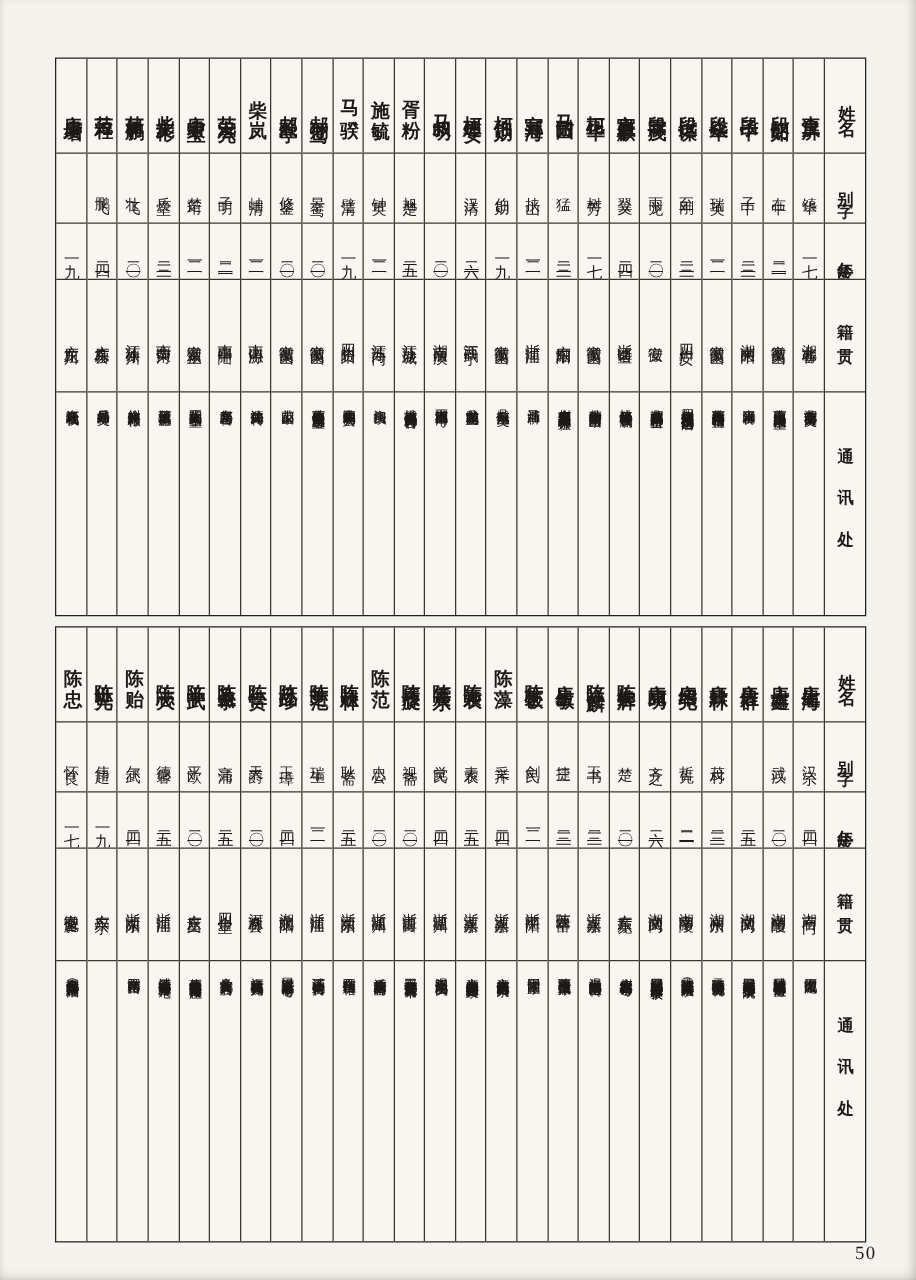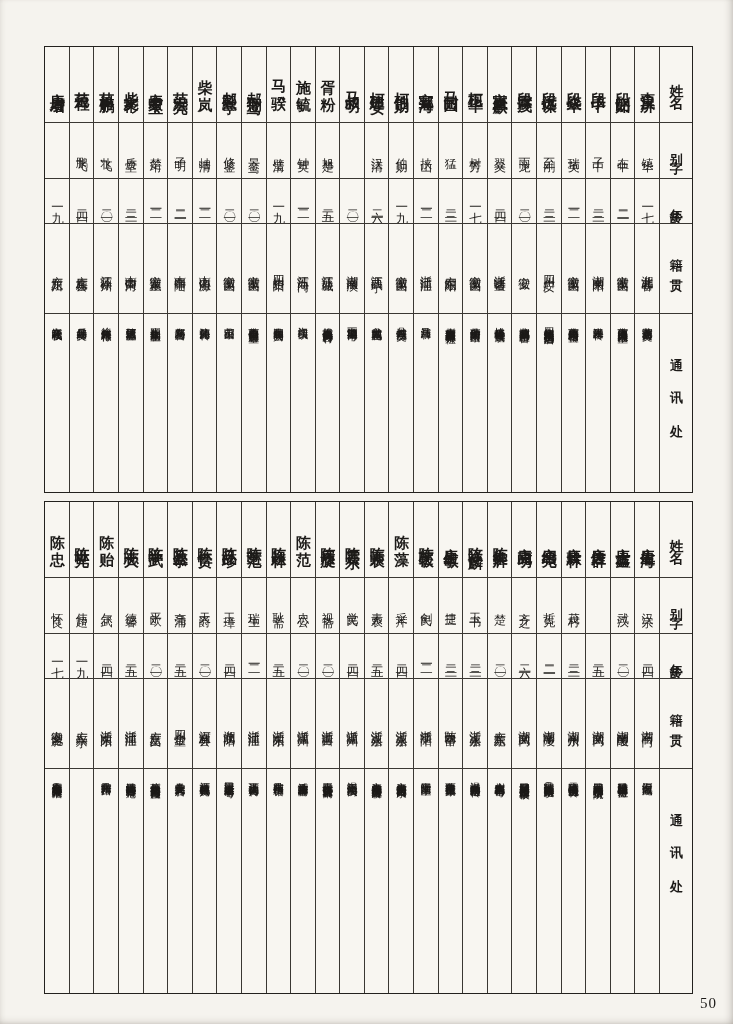--- a/index.html
+++ b/index.html
@@ -62,21 +62,21 @@
   .band-address .vtext{font-size:10.5px;letter-spacing:.04em;line-height:1.08;}
   
   .head-cell .vtext{font-weight:600;}
   .head-cell.band-name .vtext{font-size:14px;letter-spacing:.85em;}
   .head-cell.band-zi .vtext{font-size:13px;letter-spacing:.55em;}
   .head-cell.band-age .vtext{font-size:13px;letter-spacing:.15em;}
   .head-cell.band-origin .vtext{font-size:13px;letter-spacing:1.5em;}
   .head-cell.band-address .vtext{font-size:13px;letter-spacing:2.6em;padding-top:28px;}
   .page-number{
     position:absolute;
-    right:16px;bottom:12px;
+    right:32px;bottom:12px;
     font-size:15px;letter-spacing:1px;margin-left:45px;
   }
 </style>
 </head>
 <body>
 
 <div class="sheet">
   <div class="reg-table t1">
       <div class="col header-col">
         <div class="cell band-name head-cell">

